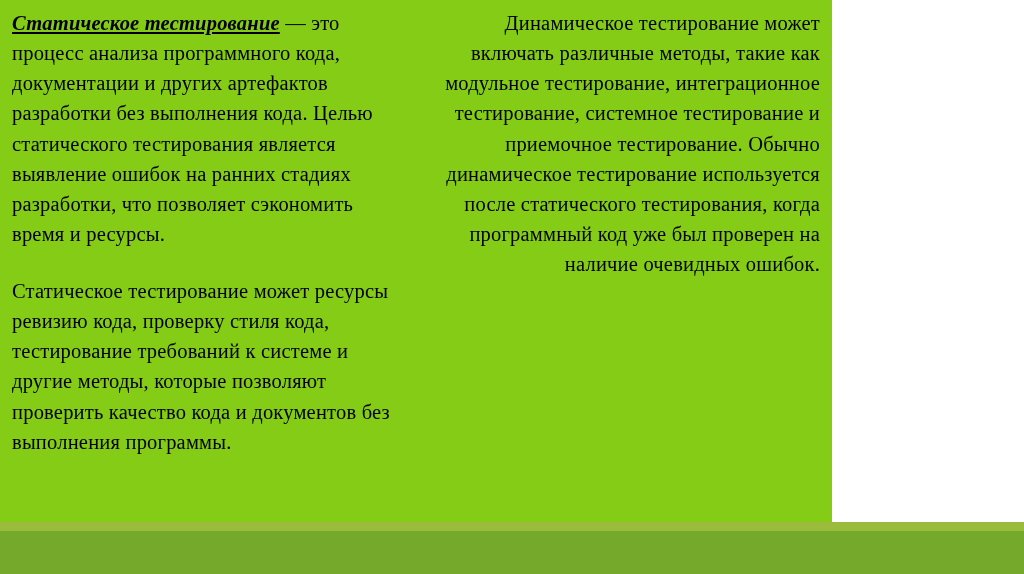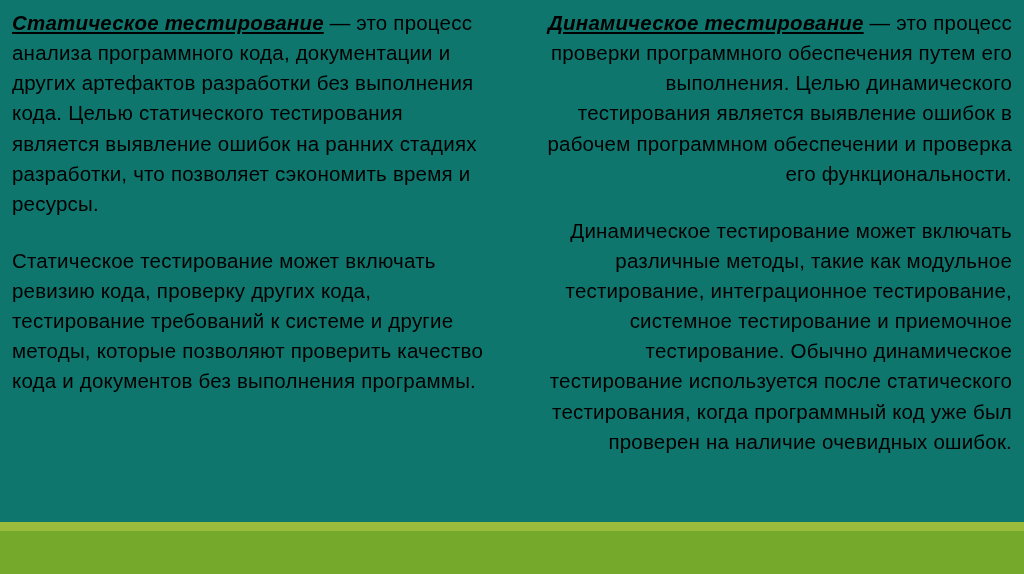--- a/index.html
+++ b/index.html
@@ -8,24 +8,25 @@
   }
   body {
     width: 1024px;
     height: 574px;
     background: #ffffff;
     font-family: "Liberation Sans", sans-serif;
     overflow: hidden;
   }
   .slide {
     position: relative;
-    width: 1024px;
+    width: 832px;
     height: 574px;
-    background: #0f766e;
+    background: #84cc16;
     box-sizing: border-box;
+    font-family: Liberation Serif, serif;
   }
   .columns {
     display: flex;
     flex-direction: row;
     padding: 8px 12px 0 12px;
     box-sizing: border-box;
   }
   .col {
     width: 50%;
     box-sizing: border-box;
@@ -71,25 +72,24 @@
 </style>
 </head>
 <body>
 
 <div class="slide">
 
   <div class="columns">
 
     <div class="col col-left">
       <p class="para"><span class="term">Статическое тестирование</span><span> — это процесс анализа программного кода, документации и других артефактов разработки без выполнения кода. Целью статического тестирования является выявление ошибок на ранних стадиях разработки, что позволяет сэкономить время и ресурсы.</span></p>
-      <p class="para">Статическое тестирование может включать ревизию кода, проверку других кода, тестирование требований к системе и другие методы, которые позволяют проверить качество кода и документов без выполнения программы.</p>
+      <p class="para">Статическое тестирование может ресурсы ревизию кода, проверку стиля кода, тестирование требований к системе и другие методы, которые позволяют проверить качество кода и документов без выполнения программы.</p>
     </div>
 
     <div class="col col-right">
-      <p class="para"><span class="term">Динамическое тестирование</span><span> — это процесс проверки программного обеспечения путем его выполнения. Целью динамического тестирования является выявление ошибок в рабочем программном обеспечении и проверка его функциональности.</span></p>
       <p class="para">Динамическое тестирование может включать различные методы, такие как модульное тестирование, интеграционное тестирование, системное тестирование и приемочное тестирование. Обычно динамическое тестирование используется после статического тестирования, когда программный код уже был проверен на наличие очевидных ошибок.</p>
     </div>
 
   </div>
 
   <div class="footer-bar">
     <div class="footer-top"></div>
     <div class="footer-main"></div>
   </div>
 

